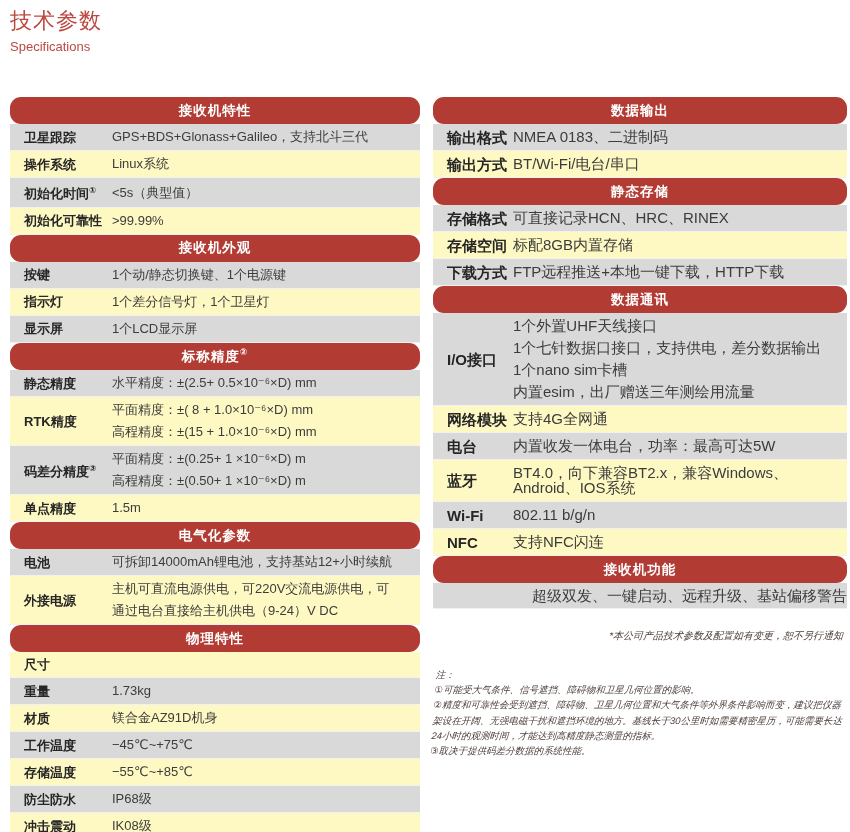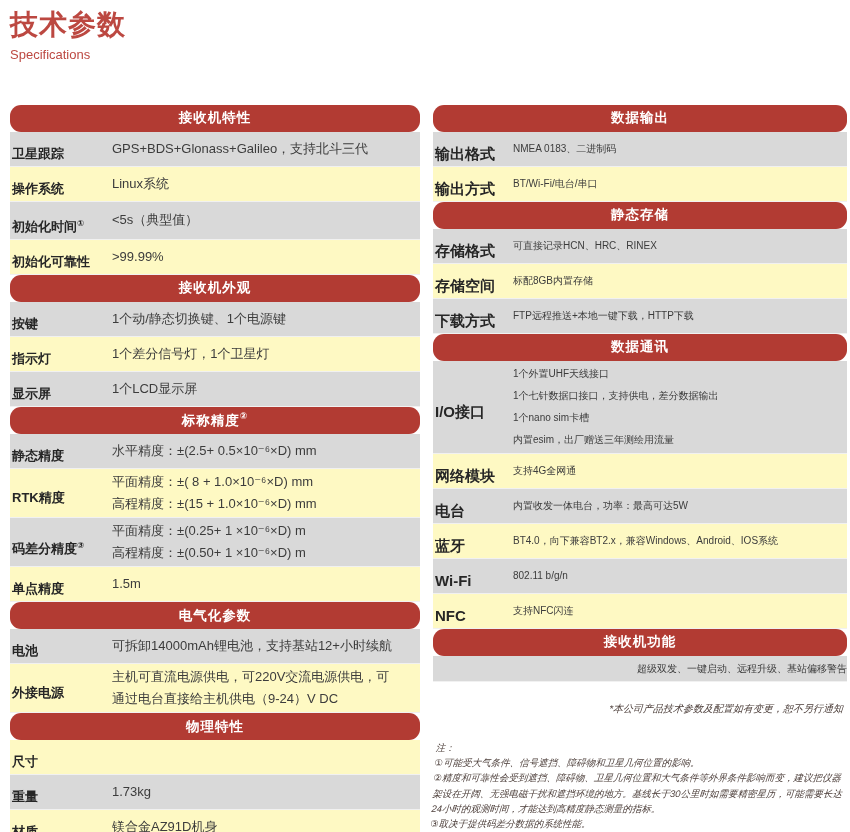--- a/index.html
+++ b/index.html
@@ -7,50 +7,50 @@
     --label-ink:#262626; --value-ink:#3c3c3c; --note-ink:#4e403c;
   }
   *{box-sizing:border-box;}
   html,body{margin:0;padding:0;}
   body{
     width:850px;height:832px;overflow:hidden;background:#ffffff;
     font-family:"Liberation Sans","DejaVu Sans",sans-serif;
   }
   .page{position:relative;width:850px;height:832px;padding:8px 5px 0 10px;}
   .page-header h1{
-    margin:0;font-size:28px;font-weight:bold;color:var(--title);
+    margin:0;font-size:22px;font-weight:normal;color:var(--title);
     letter-spacing:1px;line-height:1.2;
   }
   .page-header .subtitle{margin-top:5px;font-size:13px;color:var(--title);}
   .columns{display:flex;align-items:flex-start;gap:13px;margin-top:43px;}
   .col{flex:none;}
   .col-left{width:410px;}
   .col-right{width:414px;}
   .section-header{
     background:var(--accent);color:#ffffff;text-align:center;
     font-weight:bold;font-size:13.5px;padding:4.5px 0;letter-spacing:1px;border-radius:11px;
   }
   .section-header sup{font-size:9px;font-weight:bold;}
   .spec-row{
     display:flex;align-items:center;background:#fef9c3;
     border-bottom:1px solid #f1f1f1;
   }
   .spec-row.gray{background:var(--zebra);}
   .spec-label{
     flex:none;font-weight:bold;color:var(--label-ink);
-    font-size:13px;padding:5px 2px 5px 2px;line-height:15px;margin-top:9px;
+    font-size:13px;padding:5px 2px 5px 14px;line-height:15px;
   }
   .spec-label sup{font-size:8.5px;}
   .tbl-left .spec-label{width:100px;}
   .tbl-right .spec-label{width:78px;font-size:15px;}
   .spec-value{
     flex:1;color:var(--value-ink);font-size:13px;
     padding:5px 4px 6px 2px;line-height:15px;
   }
-  .tbl-right .spec-value{font-size:10px;}
+  .tbl-right .spec-value{font-size:15px;}
   .spec-value .vline + .vline{margin-top:7px;}
   .tbl-right .spec-value .vline + .vline{}
   .spec-value.full-center{width:100%;text-align:right;padding:5px 0;}
   .disclaimer{
     margin-top:20px;text-align:right;font-size:10px;font-style:italic;
     color:var(--note-ink);transform:skewX(-4deg);padding-right:4px;
   }
   .notes{
     margin-top:24px;font-size:9.5px;font-style:italic;line-height:1.6;
     color:var(--note-ink);transform:skewX(-4deg);

